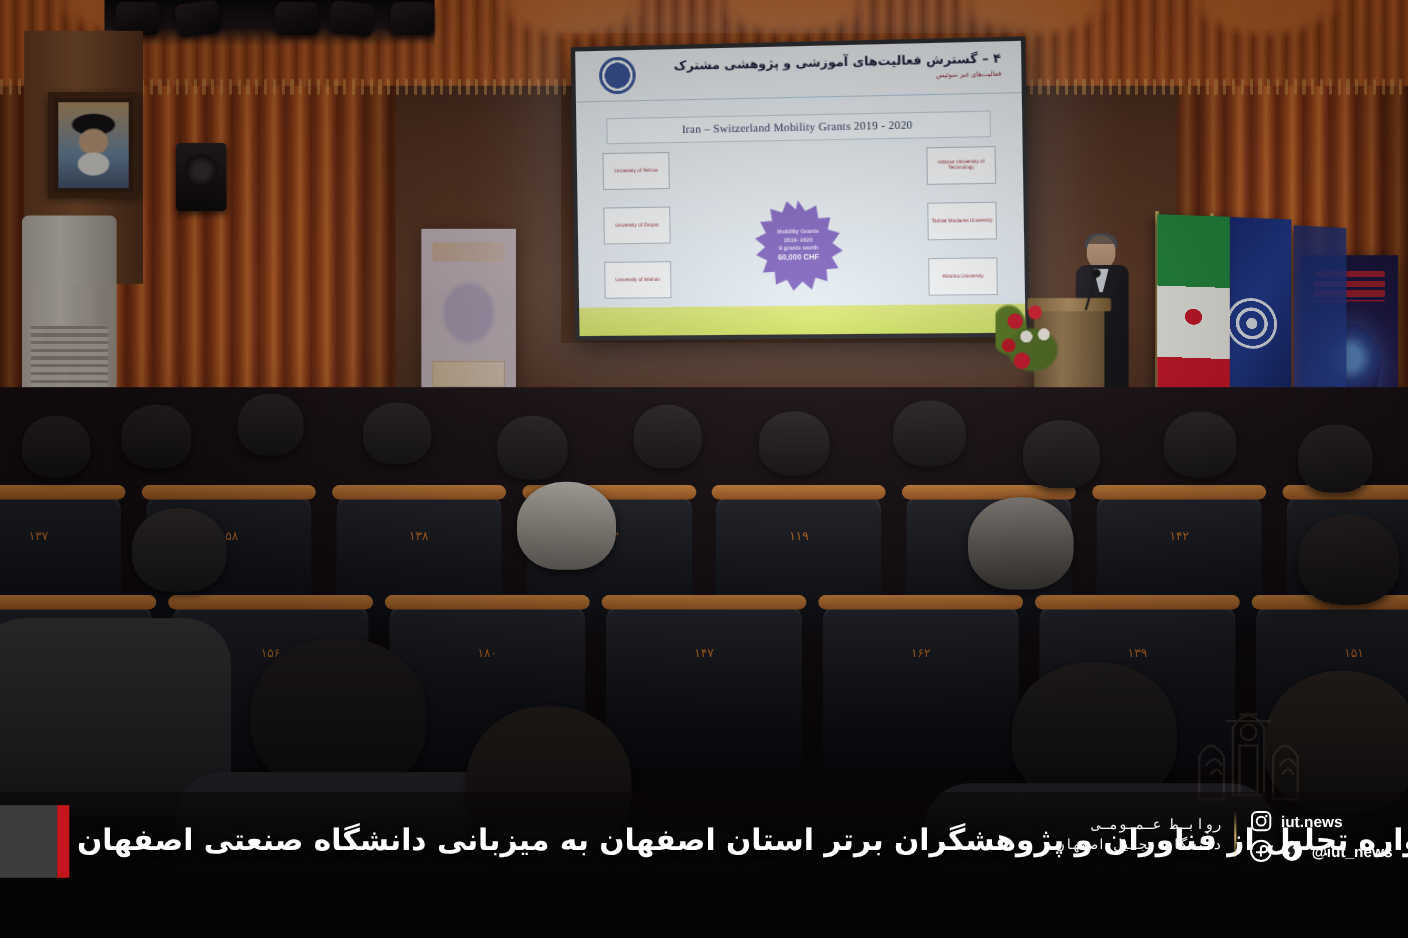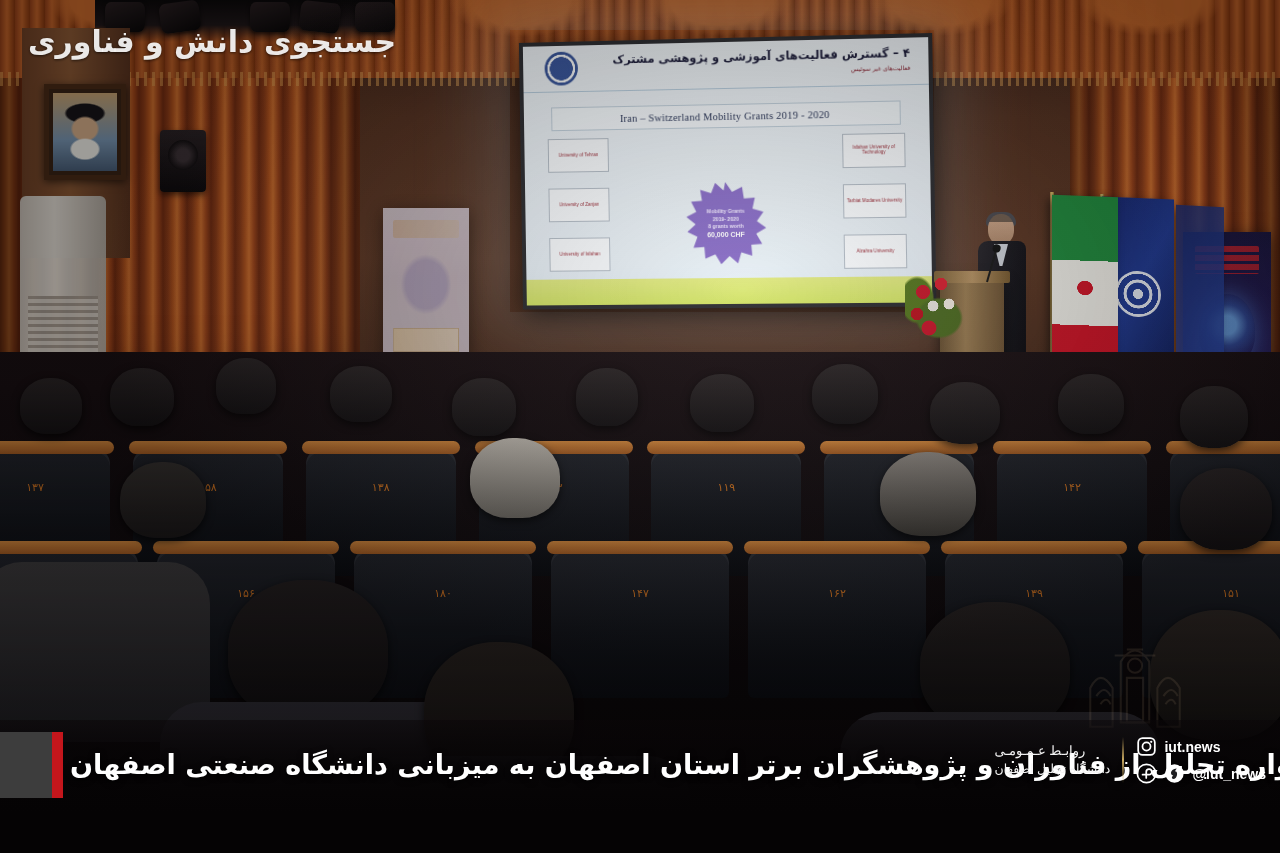--- a/index.html
+++ b/index.html
@@ -196,21 +196,21 @@
 
   
   .caption-zone{position:absolute;left:0;bottom:0;width:1280px;height:133px;
      background:linear-gradient(180deg,rgba(10,6,8,.55),rgba(6,4,5,.93) 38%,#050304 70%);}
   .cap-block{position:absolute;left:0;top:12px;width:52px;height:66px;background:#3d3d3d;}
   .cap-accent{position:absolute;left:52px;top:12px;width:11px;height:66px;background:#c4161c;}
   .cap-text{position:absolute;left:70px;top:14px;width:900px;height:60px;display:flex;align-items:center;
      justify-content:flex-end;direction:rtl;color:#ffffff;font-size:27px;font-weight:bold;
      font-family:"DejaVu Sans",sans-serif;text-shadow:0 2px 6px rgba(0,0,0,.9);white-space:nowrap;}
   .cap-right{position:absolute;right:14px;top:16px;display:flex;align-items:center;gap:12px;}
-  .pr-text{direction:rtl;text-align:left;color:#f3f3f3;font-family:Liberation Sans, sans-serif;line-height:1.45;}
+  .pr-text{direction:rtl;text-align:right;color:#f3f3f3;font-family:Liberation Mono, monospace;line-height:1.45;}
   .pr-text .l1{font-size:13px;letter-spacing:3px;}
   .pr-text .l2{font-size:12.5px;}
   .pr-div{width:2px;height:46px;background:linear-gradient(180deg,rgba(200,170,110,0),#c9a961,rgba(200,170,110,0));}
   .social{display:flex;flex-direction:column;gap:6px;}
   .srow{display:flex;align-items:center;gap:7px;color:#fff;font-size:14px;font-weight:bold;
      font-family:"Liberation Sans",sans-serif;}
   .ico{width:21px;height:21px;display:inline-flex;align-items:center;justify-content:center;}
   .ico svg{width:21px;height:21px;}
   .dim{position:absolute;inset:0;pointer-events:none;
      background:radial-gradient(ellipse 900px 520px at 58% 34%,rgba(255,255,255,.05),rgba(0,0,0,.35) 72%);}
@@ -418,21 +418,20 @@
     <div class="shoulder" style="left:160px;top:350px;width:330px;height:160px;background:linear-gradient(180deg,#2b2930,#121115);"></div>
     <div class="head-dot" style="left:424px;top:290px;width:150px;height:140px;background:linear-gradient(180deg,#28221f,#100d0e);"></div>
     <div class="shoulder" style="left:360px;top:404px;width:330px;height:120px;background:linear-gradient(180deg,#26252b,#101014);"></div>
     <div class="head-dot" style="left:920px;top:250px;width:150px;height:130px;background:linear-gradient(180deg,#272222,#0f0d0e);"></div>
     <div class="shoulder" style="left:840px;top:360px;width:320px;height:150px;background:linear-gradient(180deg,#2a282e,#111115);"></div>
     <div class="head-dot" style="left:1150px;top:258px;width:140px;height:130px;background:linear-gradient(180deg,#2e2724,#12100f);"></div>
   </div>
 
   <div class="dim"></div>
 
-  <div class="wm-top">جستجوی دانش و فناوری</div>
   <div class="wm-logo">
     <svg viewBox="0 0 120 110">
       <g fill="none" stroke="#e8c49a" stroke-width="2">
         <path d="M46 36 q14 -22 28 0 v60 h-28 z"></path>
         <circle cx="60" cy="40" r="7"></circle>
         <path d="M16 62 q10 -20 22 0 v38 h-22 z"></path>
         <path d="M82 62 q10 -20 22 0 v38 h-22 z"></path>
         <path d="M22 70 q8 -12 14 0 M88 70 q8 -12 14 0"></path>
         <path d="M26 78 q6 -9 10 0 M90 78 q6 -9 10 0"></path>
         <path d="M52 52 h16 v44 h-16 z"></path>

